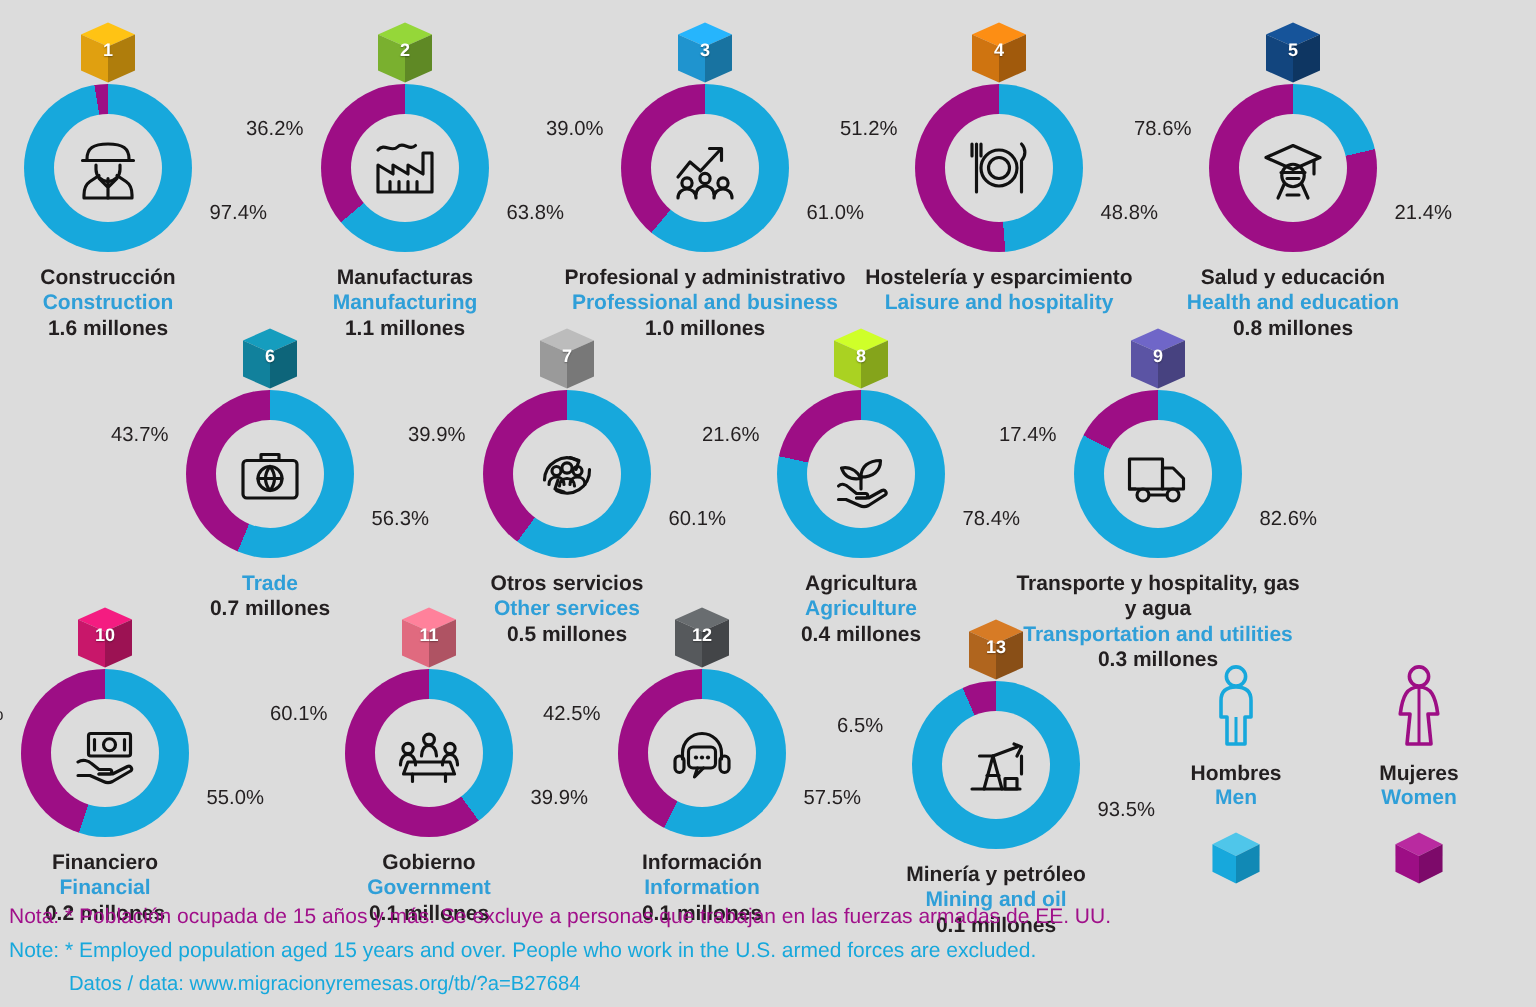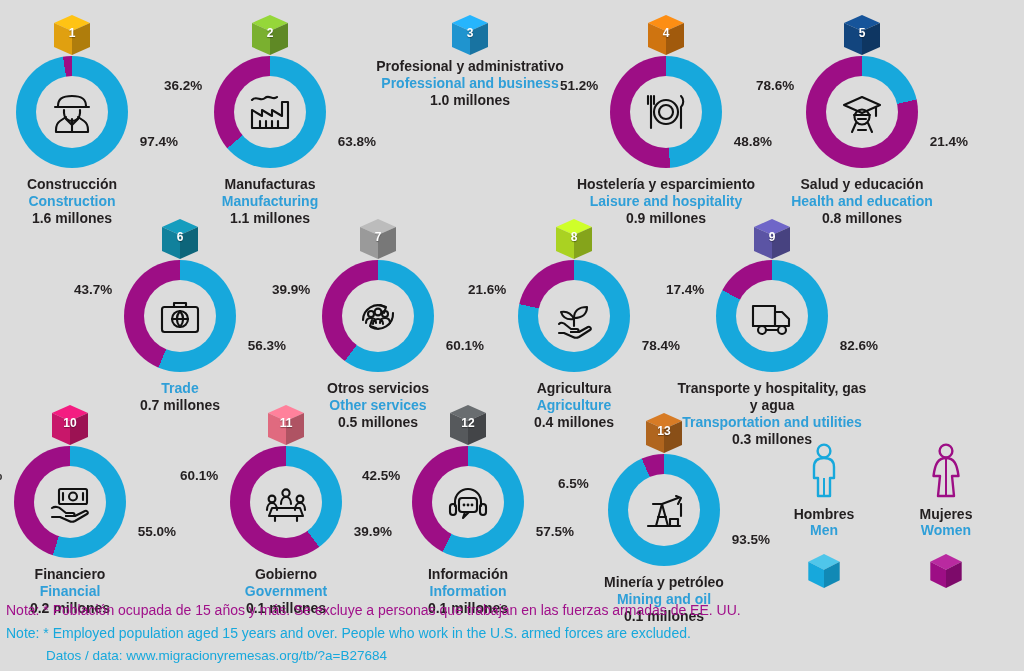--- a/index.html
+++ b/index.html
@@ -30,21 +30,21 @@
     position:absolute; left:50%; top:0; transform:translateX(-50%);
     width:112px; height:112px; border-radius:50%;
   }
   .donut .hole {
     position:absolute; left:50%; top:50%; transform:translate(-50%,-50%);
     width:72px; height:72px; border-radius:50%; background:#dcdcdc;
     display:flex; align-items:center; justify-content:center;
   }
   .donut .hole svg { width:48px; height:48px; }
 
-  .pct { position:absolute; font-size:13.5px; font-weight:bold; color:#231f20; white-space:nowrap; }
+  .pct { position:absolute; font-size:13.5px; font-weight:normal; color:#231f20; white-space:nowrap; }
   .pct-w { left:-6px;  top:22px; }
   .pct-m { right:-6px; top:78px; }
 
   .labels { margin-top:2px; line-height:1.22; }
   .l-es { font-size:14px; font-weight:bold; color:#231f20; }
   .l-en { font-size:14px; font-weight:bold; color:#2f9fd8; }
   .l-nm { font-size:14px; font-weight:bold; color:#231f20; }
 
   
   .legend { position:absolute; left:770px; top:442px; width:230px; display:flex; gap:40px; justify-content:center; }
@@ -131,20 +131,36 @@
     <div class="badge-wrap">
       <div class="badge">
         <svg viewBox="0 0 40 42" width="40" height="42">
     <polygon points="20,1 38,9 20,17 2,9" fill="rgb(38,181,253)"></polygon>
     <polygon points="2,9 20,17 20,41 2,33" fill="rgb(31,148,207)"></polygon>
     <polygon points="38,9 20,17 20,41 38,33" fill="rgb(24,115,161)"></polygon>
   </svg>
         <div class="num">3</div>
       </div>
     </div>
+    <div class="donut-wrap">
+      <div class="pct pct-w">39.0%</div>
+      <div class="pct pct-m">61.0%</div>
+      <div class="donut" style="background:conic-gradient(from 0deg, #17a8dc 0deg 219.6deg, #9d0e85 219.6deg 360deg)">
+        <div class="hole">
+          <svg viewBox="0 0 48 48">
+                <path fill="none" stroke="#111" stroke-width="2.1" stroke-linecap="round" stroke-linejoin="round" d="M6 30 L14 20 L21 26 L34 12"></path>
+                <path fill="none" stroke="#111" stroke-width="2.1" stroke-linecap="round" stroke-linejoin="round" d="M27 11 h8 v8"></path>
+    <circle fill="none" stroke="#111" stroke-width="2.1" stroke-linecap="round" stroke-linejoin="round" cx="12" cy="34" r="3.4"></circle>
+                <circle fill="none" stroke="#111" stroke-width="2.1" stroke-linecap="round" stroke-linejoin="round" cx="24" cy="31" r="3.4"></circle>
+                <circle fill="none" stroke="#111" stroke-width="2.1" stroke-linecap="round" stroke-linejoin="round" cx="36" cy="34" r="3.4"></circle>
+    <path fill="none" stroke="#111" stroke-width="2.1" stroke-linecap="round" stroke-linejoin="round" d="M6 44 c0-4 3-6 6-6 s6 2 6 6 M18 42 c0-4 3-6 6-6 s6 2 6 6 M30 44 c0-4 3-6 6-6 s6 2 6 6"></path>
+              </svg>
+        </div>
+      </div>
+    </div>
     <div class="labels">
       <div class="l-es">Profesional y administrativo</div>
       <div class="l-en">Professional and business</div>
       <div class="l-nm">1.0 millones</div>
     </div>
       </div>
       <div class="card" style="left: 566px; top: 14px;">
     <div class="badge-wrap">
       <div class="badge">
         <svg viewBox="0 0 40 42" width="40" height="42">
@@ -165,21 +181,20 @@
                 <circle fill="none" stroke="#111" stroke-width="2.1" stroke-linecap="round" stroke-linejoin="round" cx="24" cy="24" r="7"></circle>
     <path fill="none" stroke="#111" stroke-width="2.1" stroke-linecap="round" stroke-linejoin="round" d="M9 8 v8 M6 8 v8 M12 8 v8 M9 16 v24"></path>
                 <path fill="none" stroke="#111" stroke-width="2.1" stroke-linecap="round" stroke-linejoin="round" d="M39 8 c3 3 3 8 0 11 v21"></path>
               </svg>
         </div>
       </div>
     </div>
     <div class="labels">
       <div class="l-es">Hostelería y esparcimiento</div>
       <div class="l-en">Laisure and hospitality</div>
-      <div class="l-nm">0.9 millones</div>
     </div>
       </div>
       <div class="card" style="left: 762px; top: 14px;">
     <div class="badge-wrap">
       <div class="badge">
         <svg viewBox="0 0 40 42" width="40" height="42">
     <polygon points="20,1 38,9 20,17 2,9" fill="rgb(22,84,154)"></polygon>
     <polygon points="2,9 20,17 20,41 2,33" fill="rgb(18,69,126)"></polygon>
     <polygon points="38,9 20,17 20,41 38,33" fill="rgb(14,54,98)"></polygon>
   </svg>

